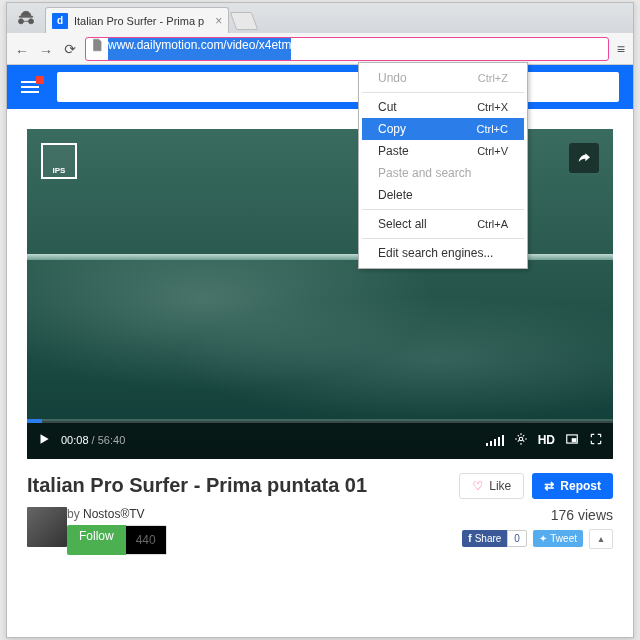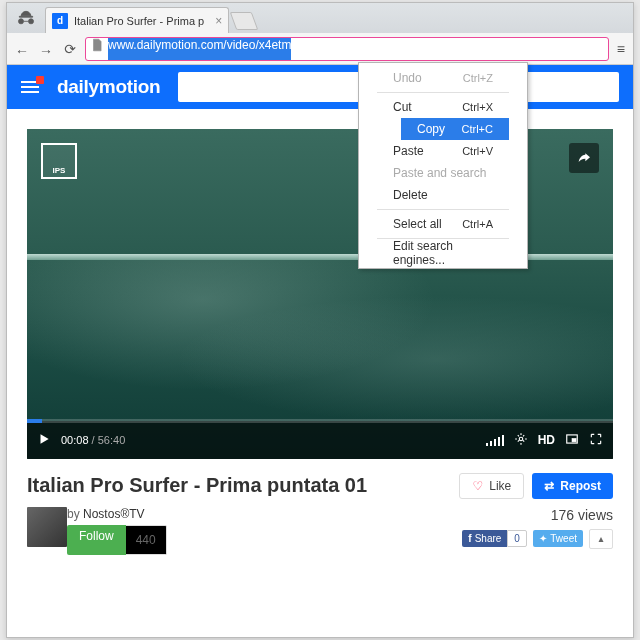--- a/index.html
+++ b/index.html
@@ -15,24 +15,24 @@
 .tab .tabx{position:absolute;right:6px;font-size:12px;color:#888;cursor:pointer;}
 .newtab{width:22px;height:18px;background:#e8e8e8;border:1px solid #bbb;margin-left:4px;margin-bottom:3px;transform:skewX(20deg);border-radius:2px;}
 .toolbar{height:32px;background:#f5f5f5;border-bottom:1px solid #ccc;display:flex;align-items:center;padding:0 8px;gap:8px;}
 .navbtns{display:flex;gap:10px;color:#555;font-size:14px;}
 .navbtn{cursor:pointer;width:14px;text-align:center;}
 .urlbar{flex:1;height:24px;border:1px solid #ec4899;border-radius:3px;background:#fff;display:flex;padding:0 4px;font-size:12px;color:#333;position:relative;}
 .urlbar .pageicon{width:14px;height:14px;margin-right:4px;color:#888;}
 .urlbar .urltext{display:flex;white-space:nowrap;}
 .urlbar .sel{background:#2b7de9;color:#fff;}
 .menubtn{font-size:14px;color:#555;cursor:pointer;}
-.ctxmenu{position:absolute;left:358px;top:62px;width:170px;background:#fff;border:1px solid #b5b5b5;box-shadow:2px 2px 4px rgba(0,0,0,0.2);padding:4px 18px;z-index:100;font-size:12px;}
+.ctxmenu{position:absolute;left:358px;top:62px;width:170px;background:#fff;border:1px solid #b5b5b5;box-shadow:2px 2px 4px rgba(0,0,0,0.2);padding:4px 3px;z-index:100;font-size:12px;}
 .ctxmenu .mi{display:flex;justify-content:space-between;align-items:center;padding:4px 16px;height:22px;color:#333;cursor:default;}
 .ctxmenu .mi.disabled{color:#aaa;}
-.ctxmenu .mi.hl{background:#2b7de9;color:#fff;margin-left:24px;}
+.ctxmenu .mi.hl{background:#2b7de9;color:#fff;}
 .ctxmenu .sep{height:1px;background:#e0e0e0;margin:3px 0;}
 .ctxmenu .sc{font-size:11px;}
 .header{height:44px;background:#0d6efd;display:flex;align-items:center;padding:0 14px;gap:18px;}
 .hamburger{position:relative;cursor:pointer;}
 .hamburger .bars{display:flex;flex-direction:column;gap:3px;}
 .hamburger .bars span{width:18px;height:2px;background:#fff;}
 .hamburger .dot{position:absolute;top:-5px;right:-5px;width:8px;height:8px;background:#ff3b30;border-radius:1px;}
 .logo{color:#fff;font-size:19px;font-weight:bold;letter-spacing:-0.3px;}
 .search{flex:1;height:30px;background:#fff;border-radius:2px;}
 .content{padding:20px 20px 0;}
@@ -119,21 +119,20 @@
 
   <div class="header">
     <div class="hamburger">
       <div class="bars">
           <span></span>
           <span></span>
           <span></span>
         </div>
       <div class="dot"></div>
     </div>
-    <div class="logo">dailymotion</div>
     <div class="search"></div>
   </div>
 
   <div class="content">
     <div class="player">
       <div class="ocean"></div>
       <div class="ips">IPS</div>
       <div class="sharetop">
         <svg viewBox="0 0 24 24">
             <path d="M14 5l7 6-7 6v-4c-5 0-8 2-10 5 1-6 4-10 10-11V5z"></path>

